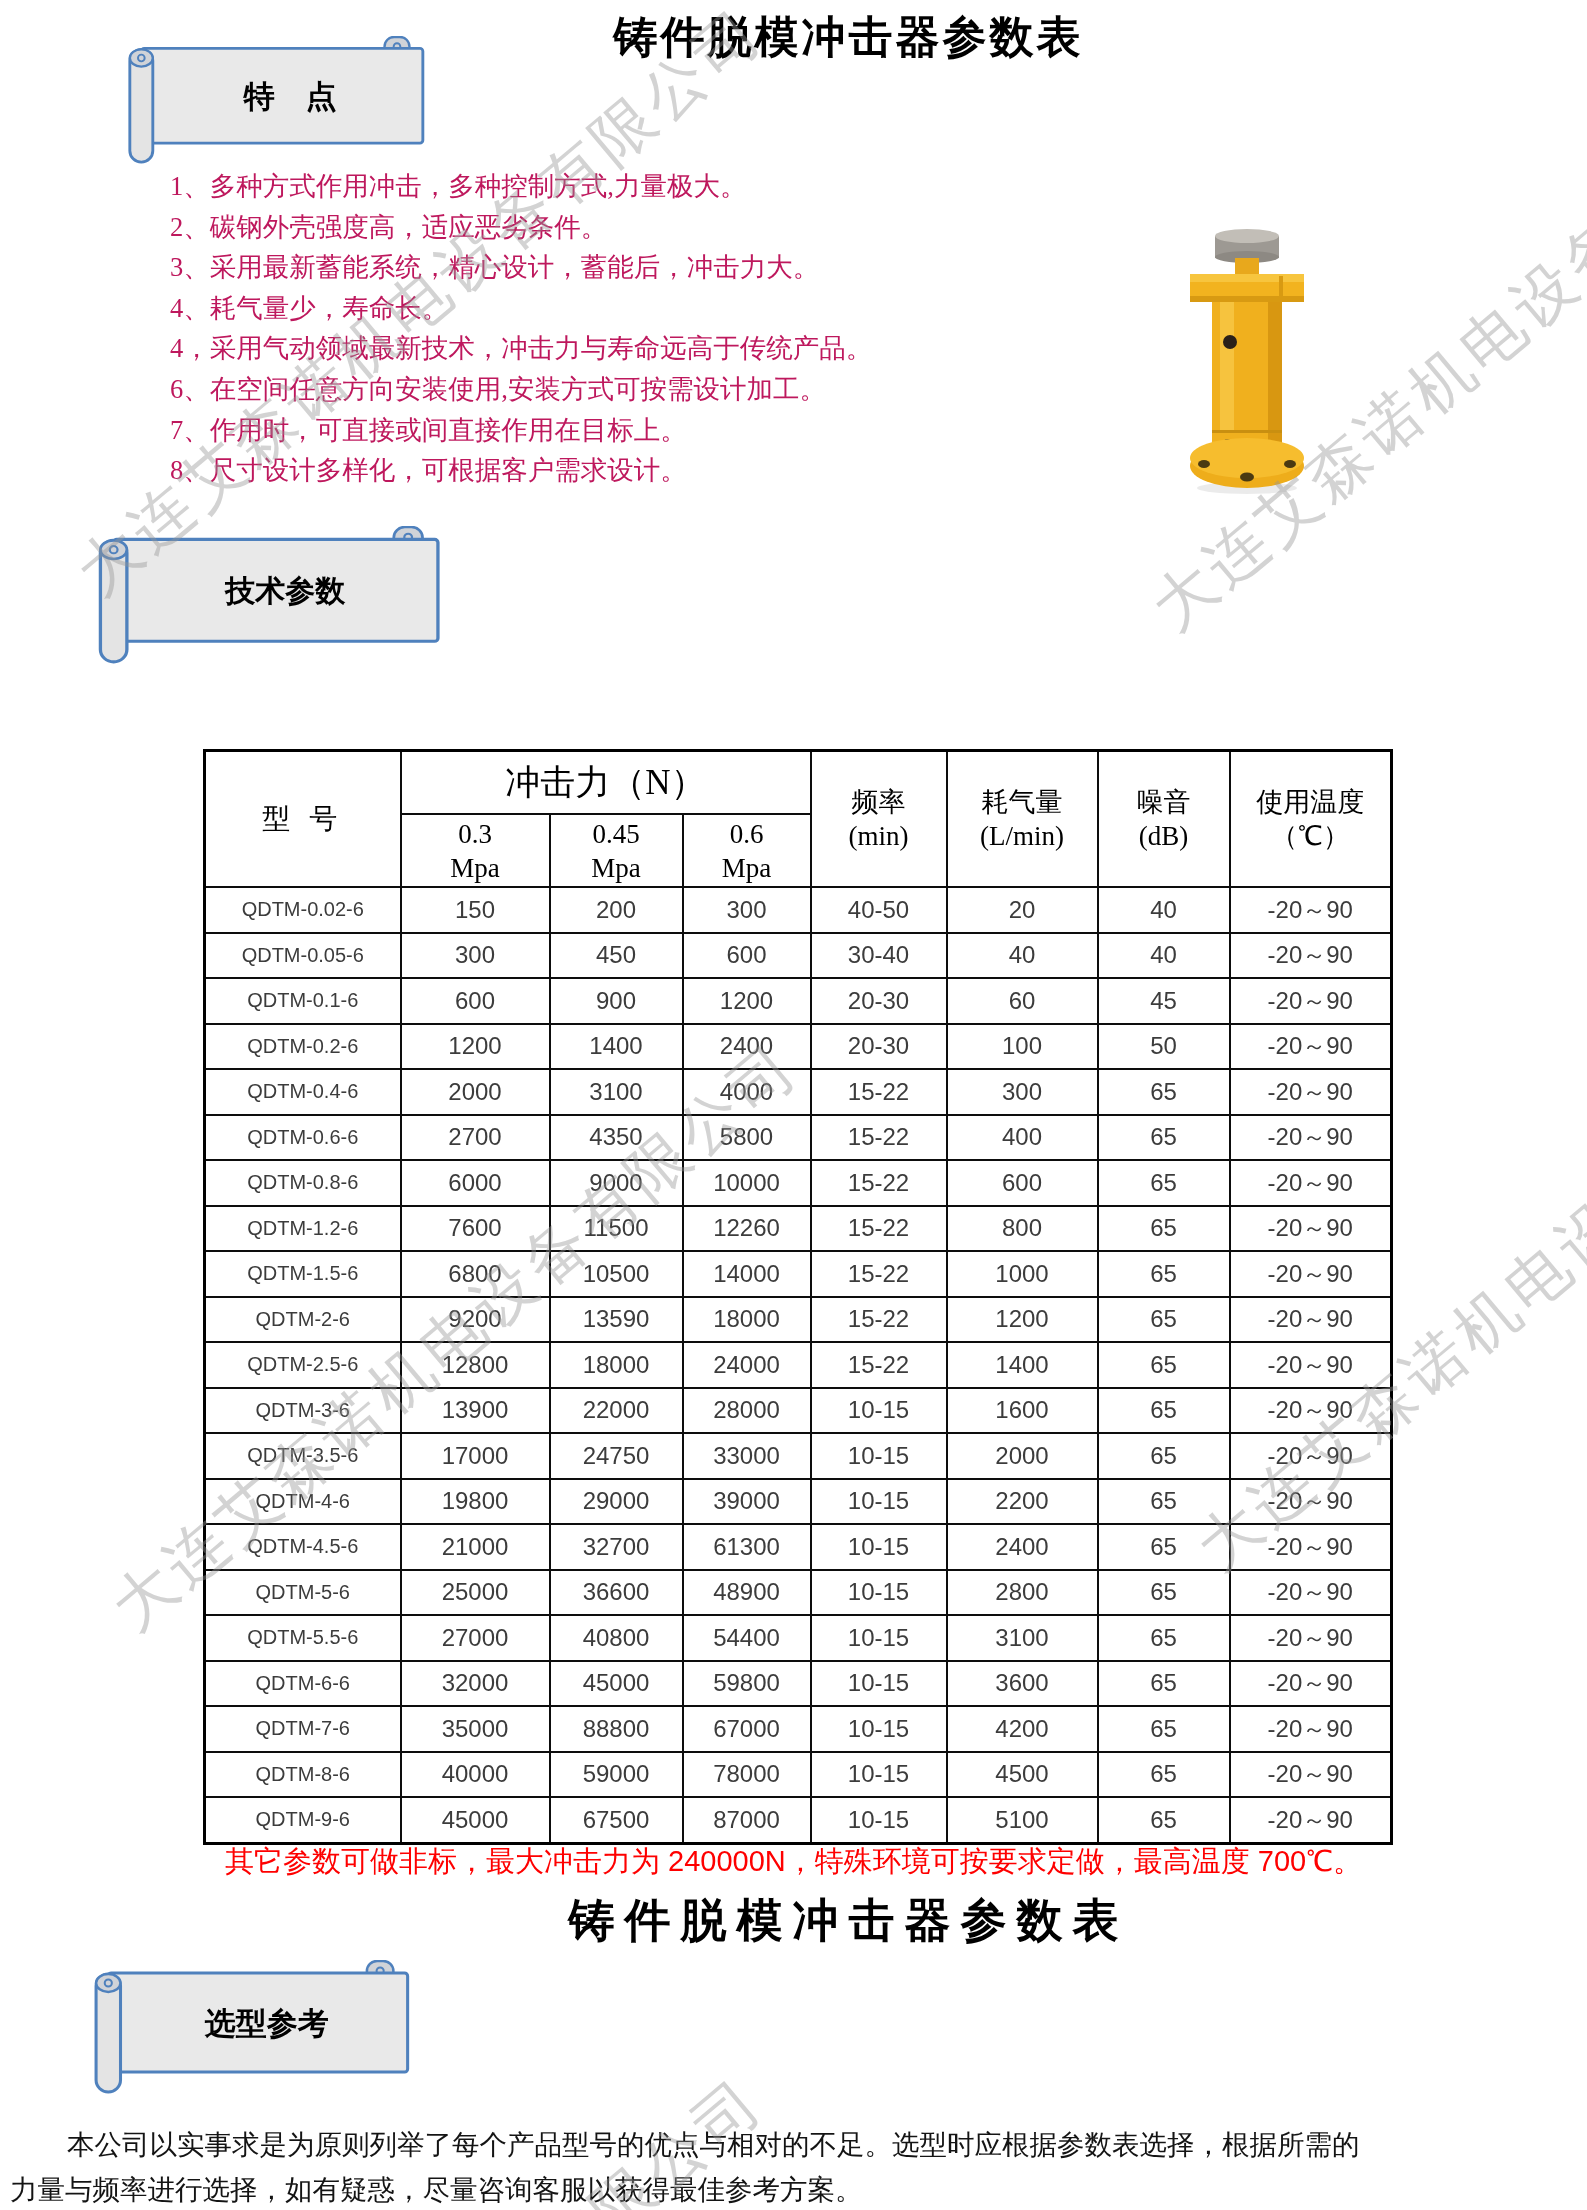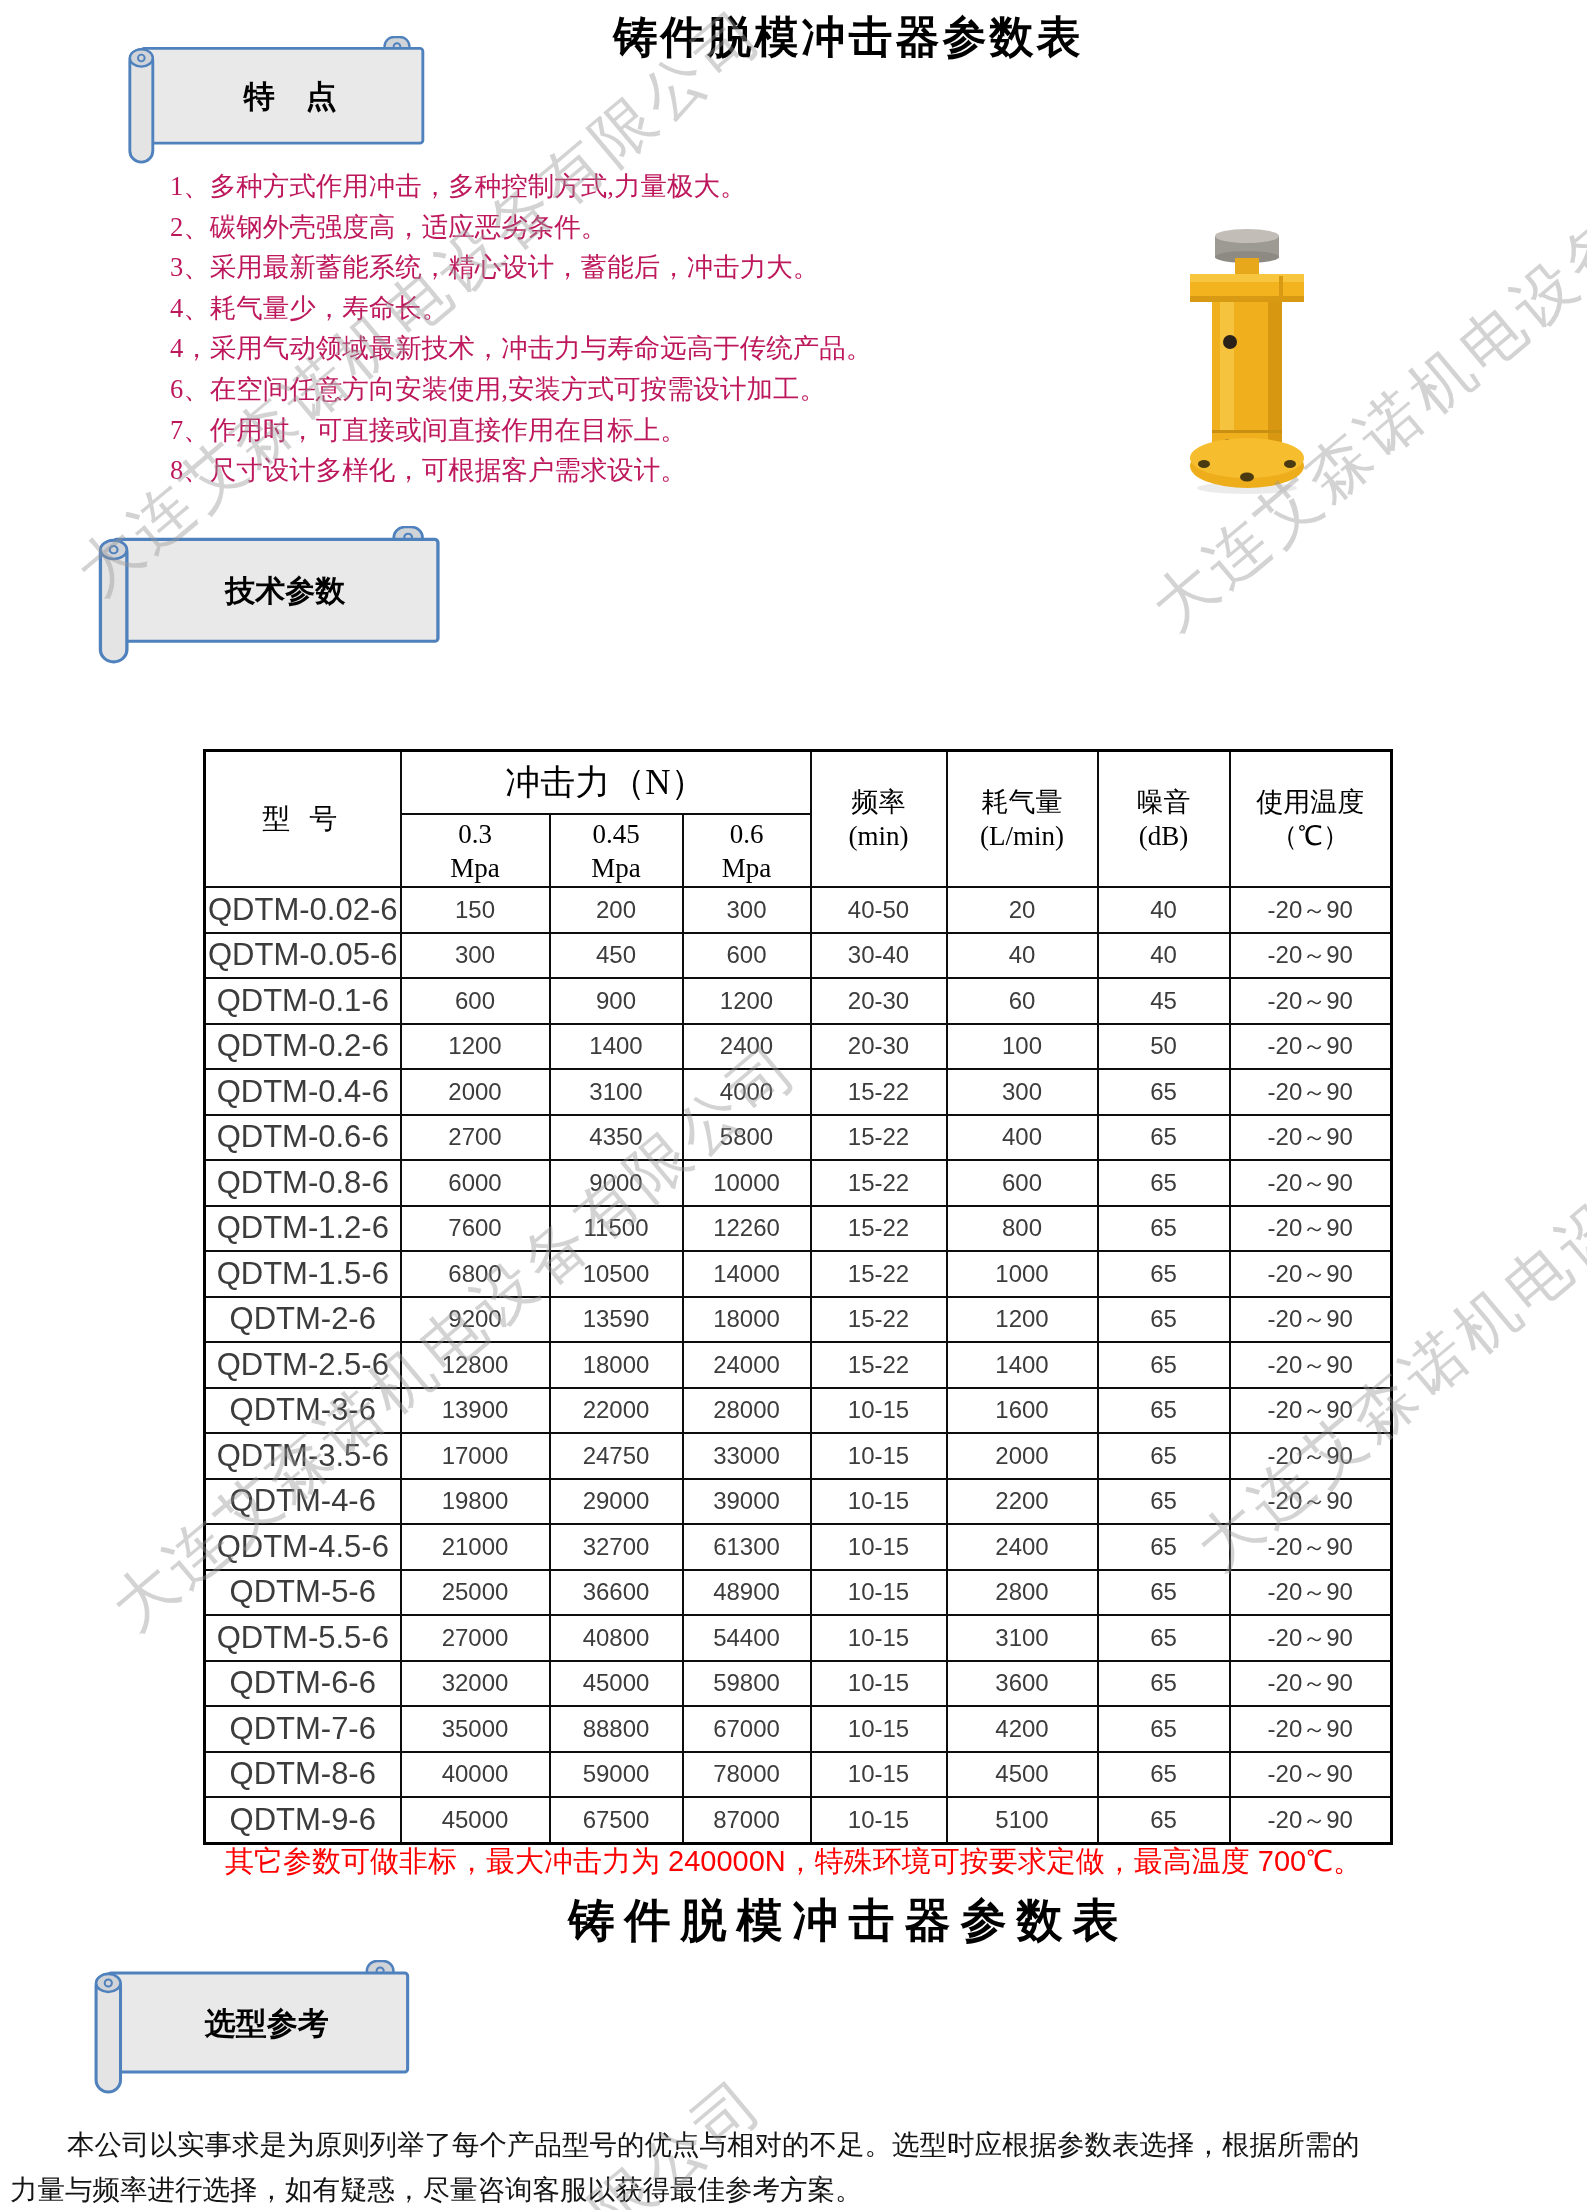--- a/index.html
+++ b/index.html
@@ -39,21 +39,21 @@
   table.spec{border-collapse:collapse;table-layout:fixed;width:1187px;background:transparent;}
   table.spec td,table.spec th{border:2px solid #0d0d0d;padding:0;text-align:center;vertical-align:middle;
       font-weight:normal;background:transparent;}
   table.spec{border:3px solid #000;}
   thead .h-line{display:block;line-height:34px;}
   thead th{font-family:"Liberation Serif", serif;font-size:27px;color:#000;}
   th.impact-group{height:61px;font-size:35px;}
   tr.subhead th{height:71px;}
   th.model-head{font-size:28px;letter-spacing:6px;}
   tbody td{height:43.5px;font-family:"Liberation Sans", sans-serif;font-size:24px;color:#3c3c3c;}
-  tbody td.model{font-size:31px;color:#3c3c3c;}
+  tbody td.model{font-size:20px;color:#3c3c3c;}
 
   
   #red-note{position:absolute;left:0;right:0;top:1842px;text-align:center;color:#fe0000;
     font-size:29px;font-family:"Liberation Sans", sans-serif;}
   #selection-paragraph{position:absolute;left:10px;top:2122px;width:1352px;
     font-size:27.5px;line-height:45px;text-indent:57px;color:#141414;
     font-family:"Liberation Serif", serif;}
 
   
   .watermark{position:absolute;white-space:nowrap;font-size:62px;letter-spacing:5px;

